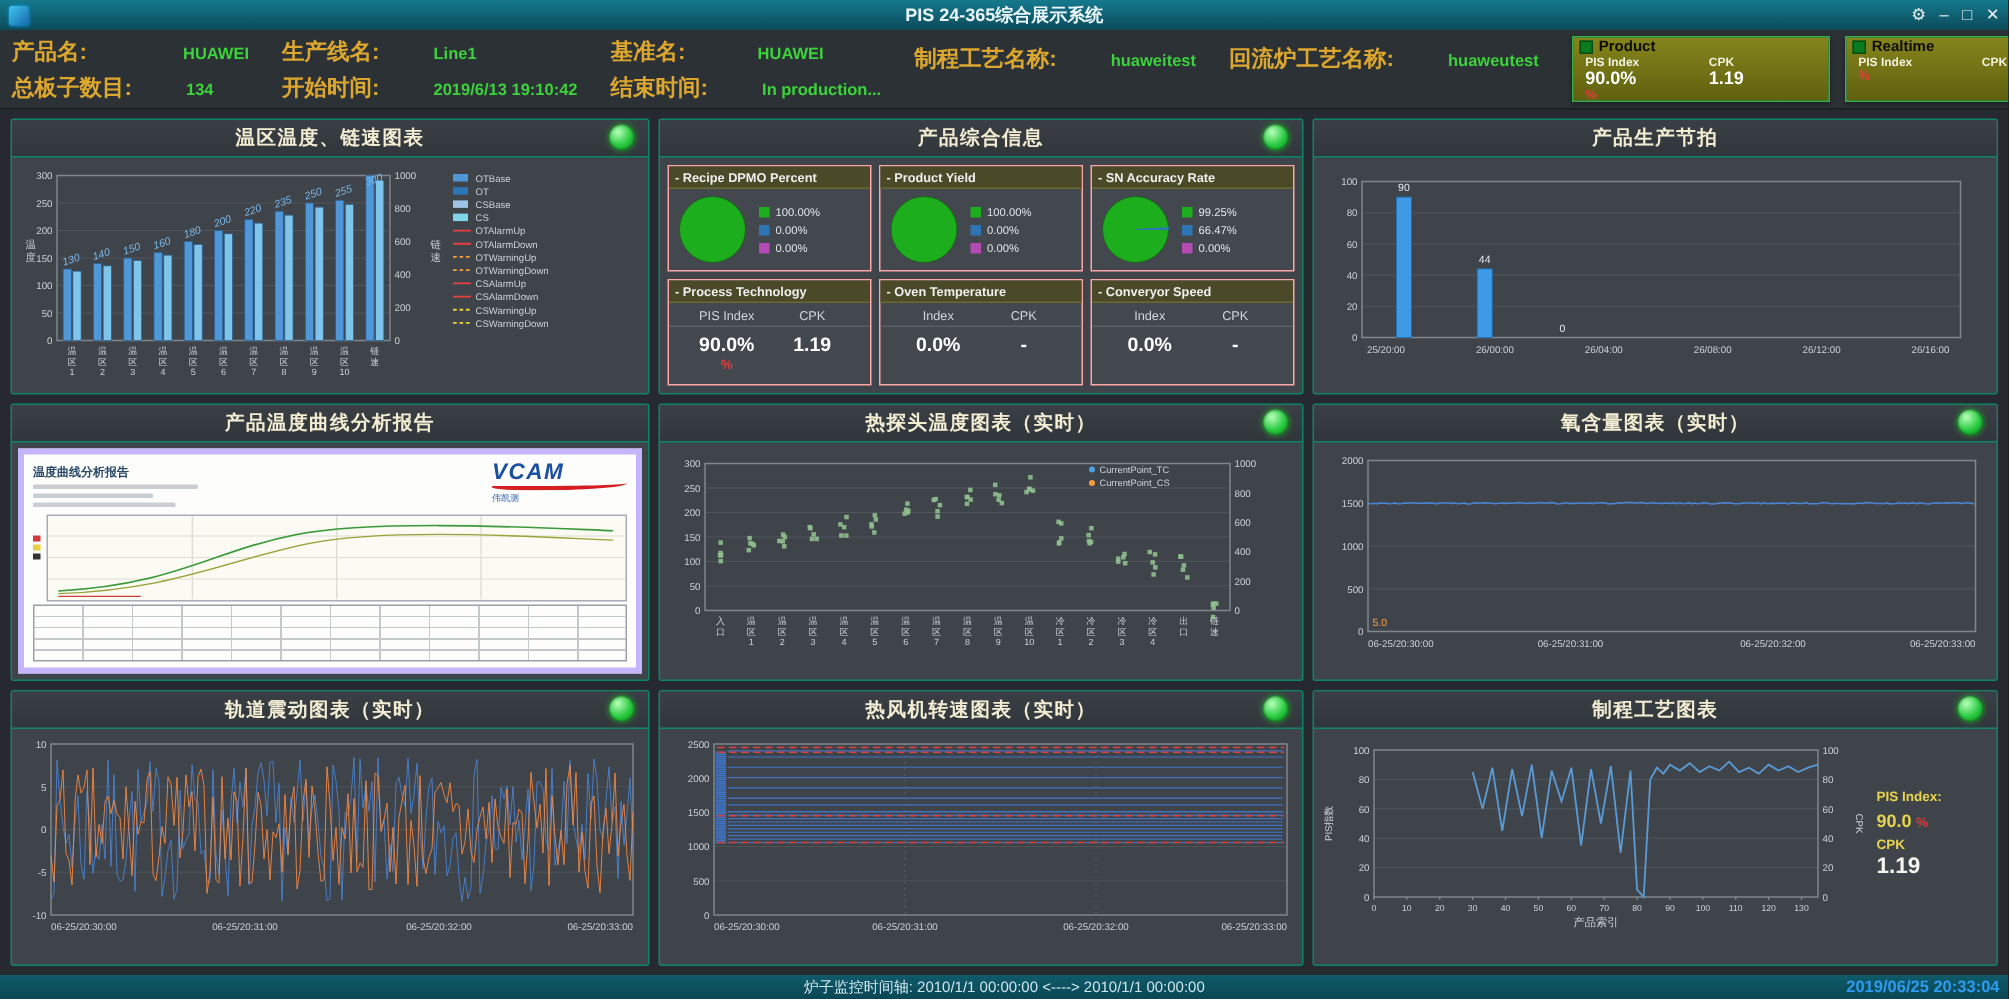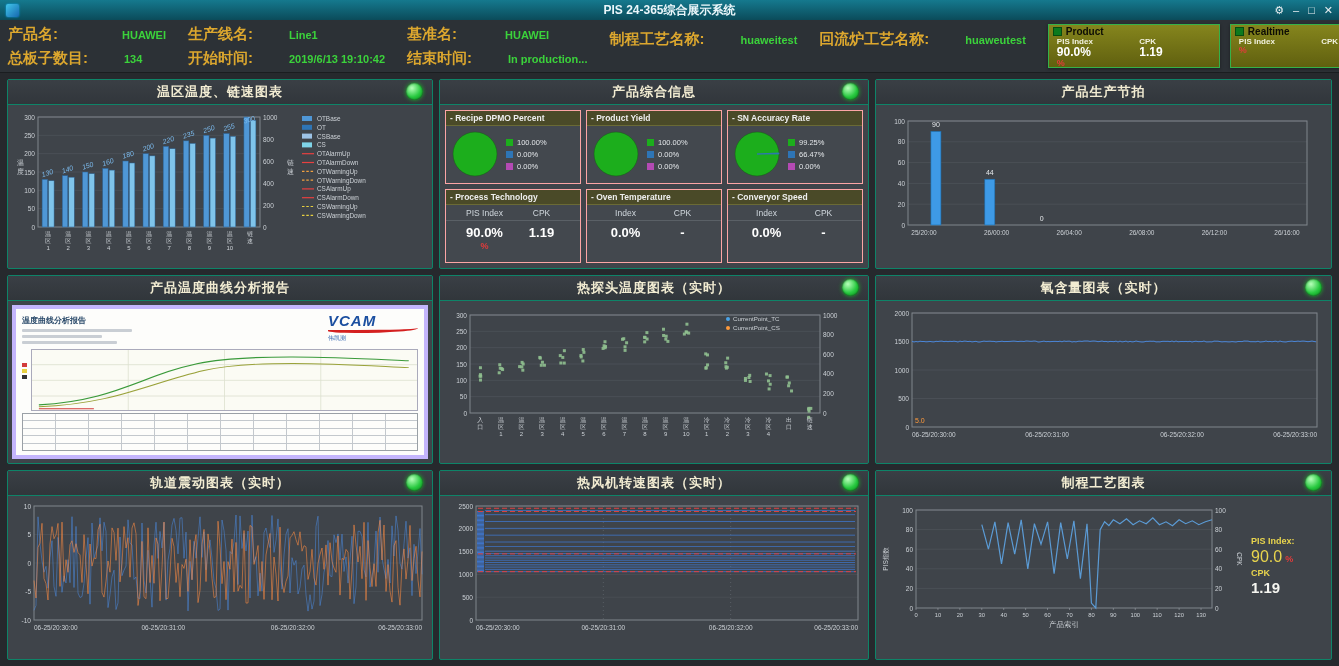--- a/index.html
+++ b/index.html
@@ -67,21 +67,21 @@
   .rep-keys{display:flex;flex-direction:column;gap:2px;padding-top:14px;}
   .rep-keys i{width:5px;height:4px;display:block;}
   .rep-chartbox{flex:1;border:1px solid #aab;position:relative;background:#fbfbf4;}
   .rep-table{height:36px;flex:0 0 36px;border:1px solid #9aa0a6;background:
      repeating-linear-gradient(to bottom,transparent 0 6.5px,#c3c8cd 6.5px 7.5px),
      repeating-linear-gradient(to right,transparent 0 32px,#c3c8cd 32px 33px);}
 
   
   .proc-side{position:absolute;right:8px;top:16px;width:72px;display:flex;flex-direction:column;gap:2px;margin-top:24px;}
   .ps-label{color:#e8d44d;font-size:9px;font-weight:bold;}
-  .ps-big{color:#e8d44d;font-size:16px;font-weight:normal;line-height:1;}
+  .ps-big{color:#e8d44d;font-size:12px;font-weight:bold;line-height:1;}
   .ps-unit{color:#e23b3b;font-size:9px;font-weight:bold;margin-left:3px;}
   .ps-big2{color:#f5f5f0;font-size:15px;font-weight:bold;line-height:1;}
 
   
   .footer{height:16px;flex:0 0 16px;background:linear-gradient(#0f5b6b,#0a4653);position:relative;display:flex;align-items:center;justify-content:center;}
   .ft-text{color:#cfe6ee;font-size:10px;}
   .ft-clock{position:absolute;right:6px;color:#2e9bf0;font-weight:bold;font-size:11px;}
 </style>
 </head>
 <body>
@@ -878,14 +878,18 @@
           <span class="ps-label">PIS Index:</span>
           <span><span class="ps-big">90.0</span><span class="ps-unit">%</span></span>
           <span class="ps-label">CPK</span>
           <span class="ps-big2">1.19</span>
         </div>
       </div>
     </div>
 
   </div>
 
+  <div class="footer">
+    <span class="ft-text">炉子监控时间轴:  2010/1/1 00:00:00  &lt;----&gt;  2010/1/1 00:00:00</span>
+    <span class="ft-clock">2019/06/25 20:33:04</span>
+  </div>
 
 </div>
 
 </body></html>

